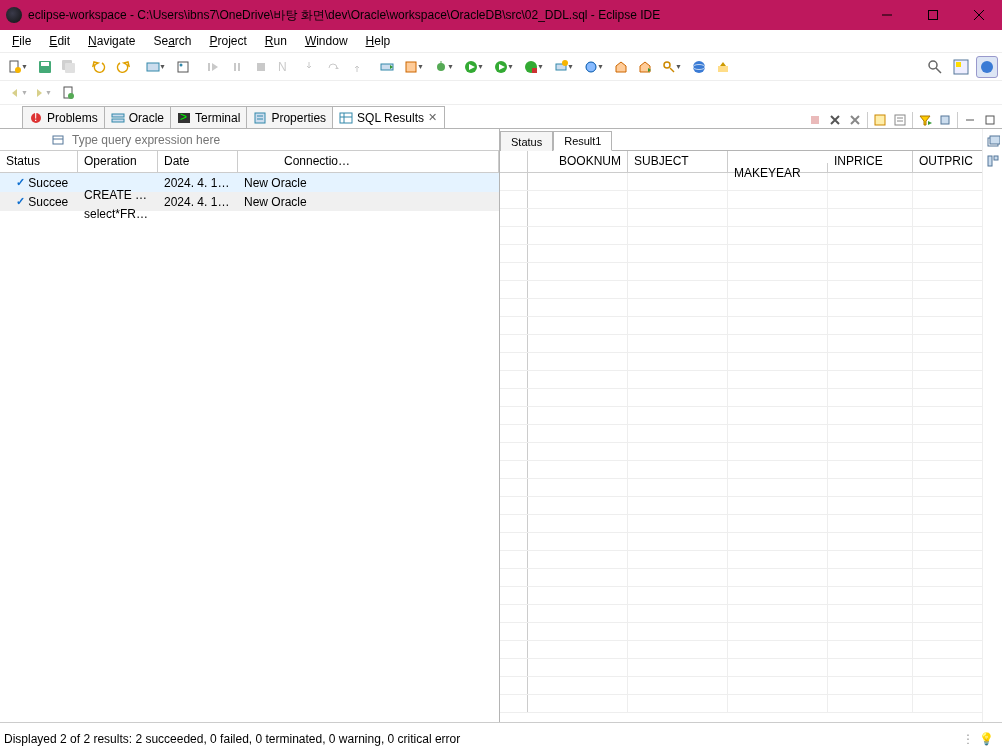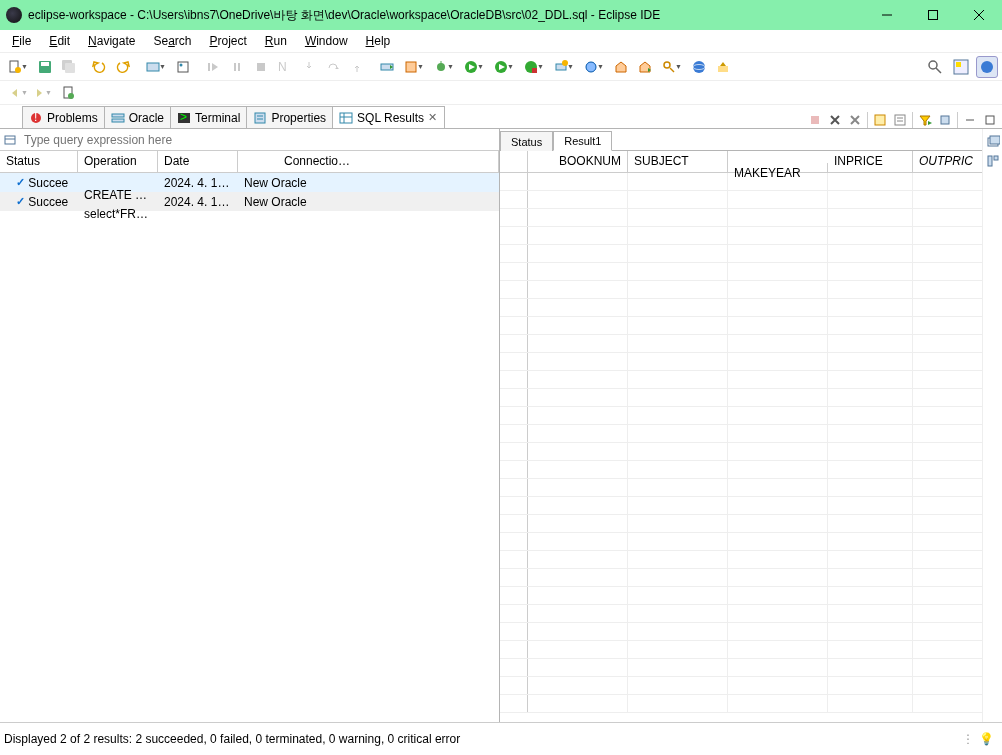--- a/index.html
+++ b/index.html
@@ -1,17 +1,17 @@
 <!DOCTYPE html>
 <html><head>
 <meta charset="utf-8">
 <style>
 * { margin:0; padding:0; box-sizing:border-box; font-family:"Segoe UI","Malgun Gothic",Tahoma,sans-serif; font-size:12px; }
 body { background:#fff; width:1002px; height:755px; overflow:hidden; display:flex; flex-direction:column; }
-.titlebar { height:30px; display:flex; align-items:center; padding-left:6px; background:#86efac; }
+.titlebar { height:30px; display:flex; align-items:center; padding-left:6px; background:#be185d; }
 .titlebar .logo { width:16px; height:16px; border-radius:50%; background:radial-gradient(circle at 40% 40%,#3a3a4a,#111); margin-right:6px; }
 .titlebar .title { flex:1; color:#000; }
 .winctrl { width:46px; height:30px; display:flex; align-items:center; justify-content:center; }
 .winctrl svg { width:10px; height:10px; }
 .menubar { height:22px; display:flex; align-items:center; padding-left:4px; gap:2px; }
 .menuitem { padding:2px 8px; }
 .menuitem u { text-decoration:underline; }
 .toolbar { height:28px; display:flex; align-items:center; padding:0 4px; gap:2px; border-top:1px solid #eee; }
 .tbtn { width:22px; height:22px; display:flex; align-items:center; justify-content:center; border-radius:3px; position:relative; }
 .tbtn .dd { position:absolute; right:-2px; font-size:7px; color:#555; }
@@ -19,21 +19,21 @@
 .tb-right { margin-left:auto; display:flex; align-items:center; gap:4px; }
 .viewtabs { height:24px; display:flex; align-items:flex-end; padding-left:22px; position:relative; border-top:1px solid #eee; }
 .vtab { height:22px; padding:0 6px; display:flex; align-items:center; gap:4px; border:1px solid #b4b4b4; border-bottom:none; background:#f5f5f5; margin-right:-1px; font-size:11px; }
 .vtab.active { background:#fff; }
 .vtab .ic { width:14px; height:14px; }
 .vtab .x { width:10px; color:#666; font-size:11px; }
 .vtabs-right { margin-left:auto; display:flex; align-items:center; gap:4px; padding-right:4px; }
 .smicon { width:16px; height:16px; display:flex; align-items:center; justify-content:center; }
 .main { flex:1; display:flex; border-top:1px solid #b4b4b4; min-height:0; }
 .left { width:500px; display:flex; flex-direction:column; border-right:1px solid #b4b4b4; }
-.filterrow { height:22px; display:flex; align-items:center; border-bottom:1px solid #ccc; }
+.filterrow { height:22px; display:flex; align-items:center; border-bottom:1px solid #ccc;padding-left:48px; }
 .filterbtn { width:20px; height:20px; display:flex; align-items:center; justify-content:center; }
 .filterinp { flex:1; border:none; outline:none; padding:0 4px; font-size:12px; color:#888; font-style:normal; }
 .left-headers { height:22px; display:flex; border-bottom:1px solid #ccc; background:#fff; }
 .lh { border-right:1px solid #ccc; padding:3px 6px; font-size:12px; }
 .lh.st { width:78px; } .lh.op { width:80px; } .lh.dt { width:80px; } .lh.cn { flex:1;margin-left:40px; }
 .left-rows { flex:1; overflow:auto; }
 .lrow { height:19px; display:flex; align-items:center; }
 .lrow.sel { background:#e5f3ff; }
 .lrow.alt { background:#f0f0f0; }
 .lrow .c { padding:0 6px; white-space:nowrap; overflow:hidden; text-overflow:ellipsis; font-size:12px; }
@@ -41,21 +41,21 @@
 .lrow .op { width:80px;margin-top:24px; } .lrow .dt { width:80px; } .lrow .cn { flex:1; }
 .chk { color:#1070d0; font-weight:bold; font-size:11px; }
 .right { flex:1; display:flex; flex-direction:column; min-width:0; }
 .rtabs { height:22px; display:flex; align-items:flex-end; border-bottom:1px solid #b4b4b4; }
 .rtab { height:20px; padding:0 10px; border:1px solid #b4b4b4; border-bottom:none; background:#f5f5f5; margin-bottom:-1px; font-size:11px; display:flex; align-items:center; }
 .rtab.active { background:#fff; border-bottom:1px solid #fff; }
 .grid { flex:1; overflow:auto; position:relative; }
 .gridin { min-width:600px; }
 .ghead { height:22px; display:flex; border-bottom:1px solid #ccc; position:sticky; top:0; background:#fff; }
 .gh { border-right:1px solid #ccc; padding:3px 6px; font-size:12px; }
-.gh.rn { width:28px; } .gh.c1 { width:100px;text-align:right; } .gh.c2 { width:100px; } .gh.c3 { width:100px;margin-top:12px; } .gh.c4 { width:85px; } .gh.c5 { width:85px;font-style:italic; }
+.gh.rn { width:28px; } .gh.c1 { width:100px;text-align:right; } .gh.c2 { width:100px; } .gh.c3 { width:100px;margin-top:12px; } .gh.c4 { width:85px; } .gh.c5 { width:85px; }
 .grow { height:18px; display:flex; border-bottom:1px solid #eee; }
 .gc { border-right:1px solid #eee; }
 .gc.rn { width:28px; border-right:1px solid #ccc; } .gc.c1{width:100px;} .gc.c2{width:100px;} .gc.c3{width:100px;} .gc.c4{width:85px;} .gc.c5{width:85px;}
 .gfoot { height:20px; padding:2px 6px; font-size:12px; border-top:1px solid #ccc; }
 .rightstrip { width:20px; background:#fff; border-left:1px solid #eee; display:flex; flex-direction:column; align-items:center; padding-top:4px; gap:4px; }
 .status { height:20px; border-top:1px solid #ccc; display:flex; align-items:center; padding:16px 4px; font-size:12px; }
 .status .bulb { margin-left:auto; color:#e0b000; padding-right:4px; }
 .dots { color:#999; letter-spacing:1px; margin-right:4px; }
 </style>
 </head>

